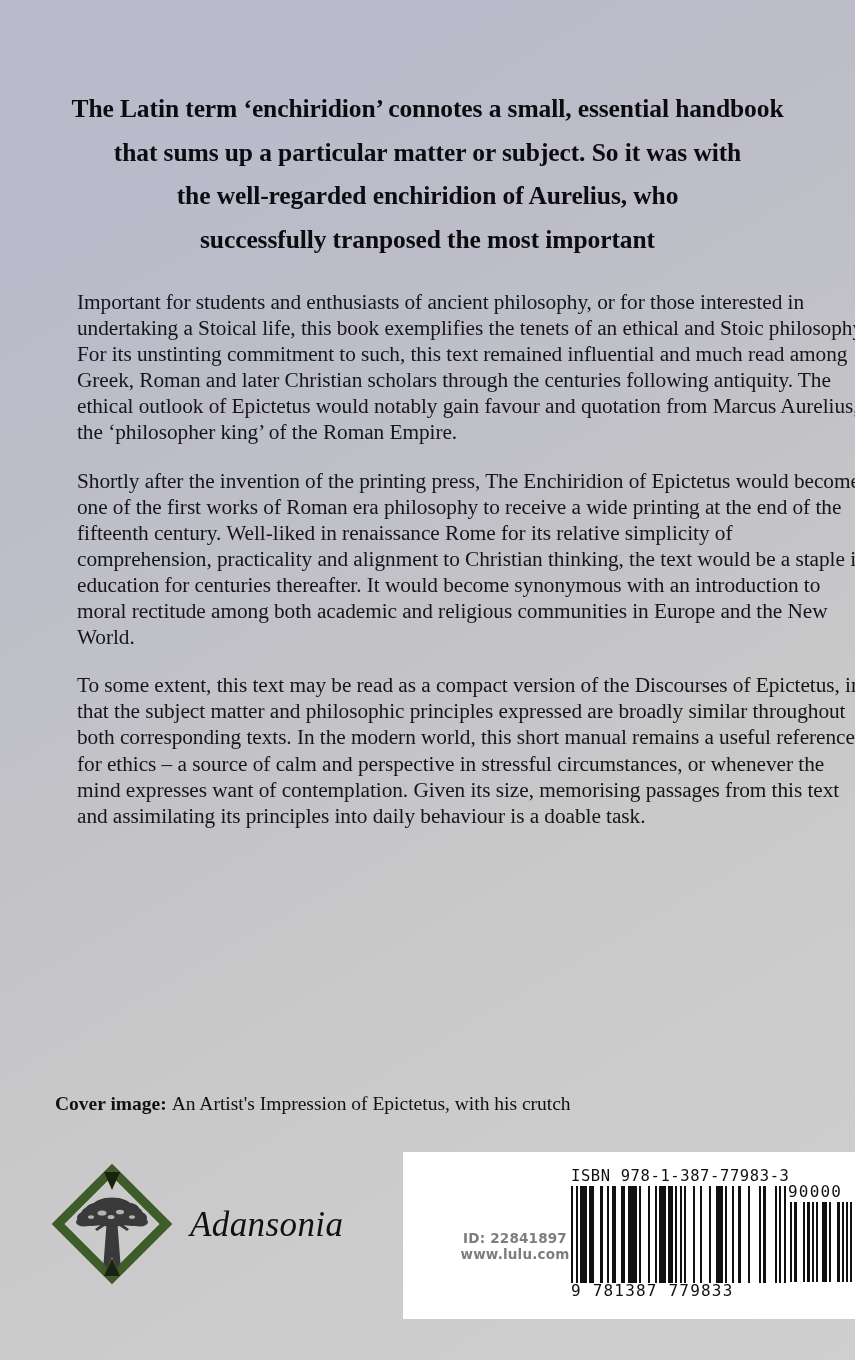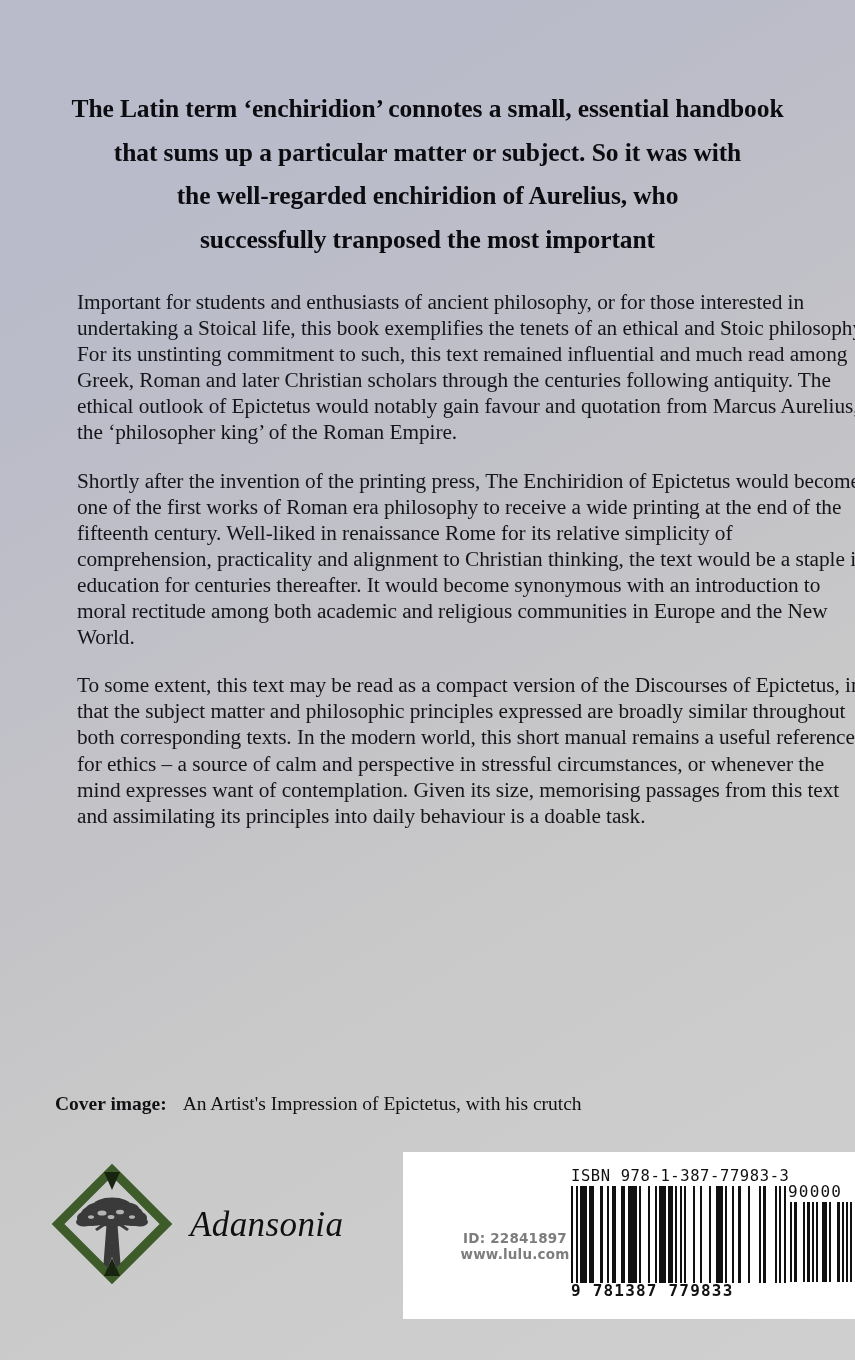--- a/index.html
+++ b/index.html
@@ -65,21 +65,21 @@
     position: absolute;
     left: 55px;
     top: 1092px;
     font-size: 19.5px;
     line-height: 24px;
     color: #111114;
     white-space: nowrap;
   }
   .credit .credit-label {
     font-weight: bold;
-    margin-right: 16px;
+    margin-right: 5px;
   }
   .credit .credit-value {
     margin-top: 48px;
   }
 
   
   .logo-block {
     position: absolute;
     left: 48px;
     top: 1158px;
@@ -161,21 +161,20 @@
     background-size: 100% 100%;
   }
   .ean-digits {
     font-family: "DejaVu Sans Mono", "Liberation Mono", monospace;
     font-size: 16px;
     line-height: 18px;
     color: #111;
     white-space: nowrap;
     letter-spacing: 1.2px;
     margin-top: -1px;
-    font-weight: bold;
   }
 
   .addon-wrap {
     position: absolute;
     left: 385px;
     top: 31px;
     width: 90px;
   }
   .addon-digits {
     font-family: "DejaVu Sans Mono", "Liberation Mono", monospace;

